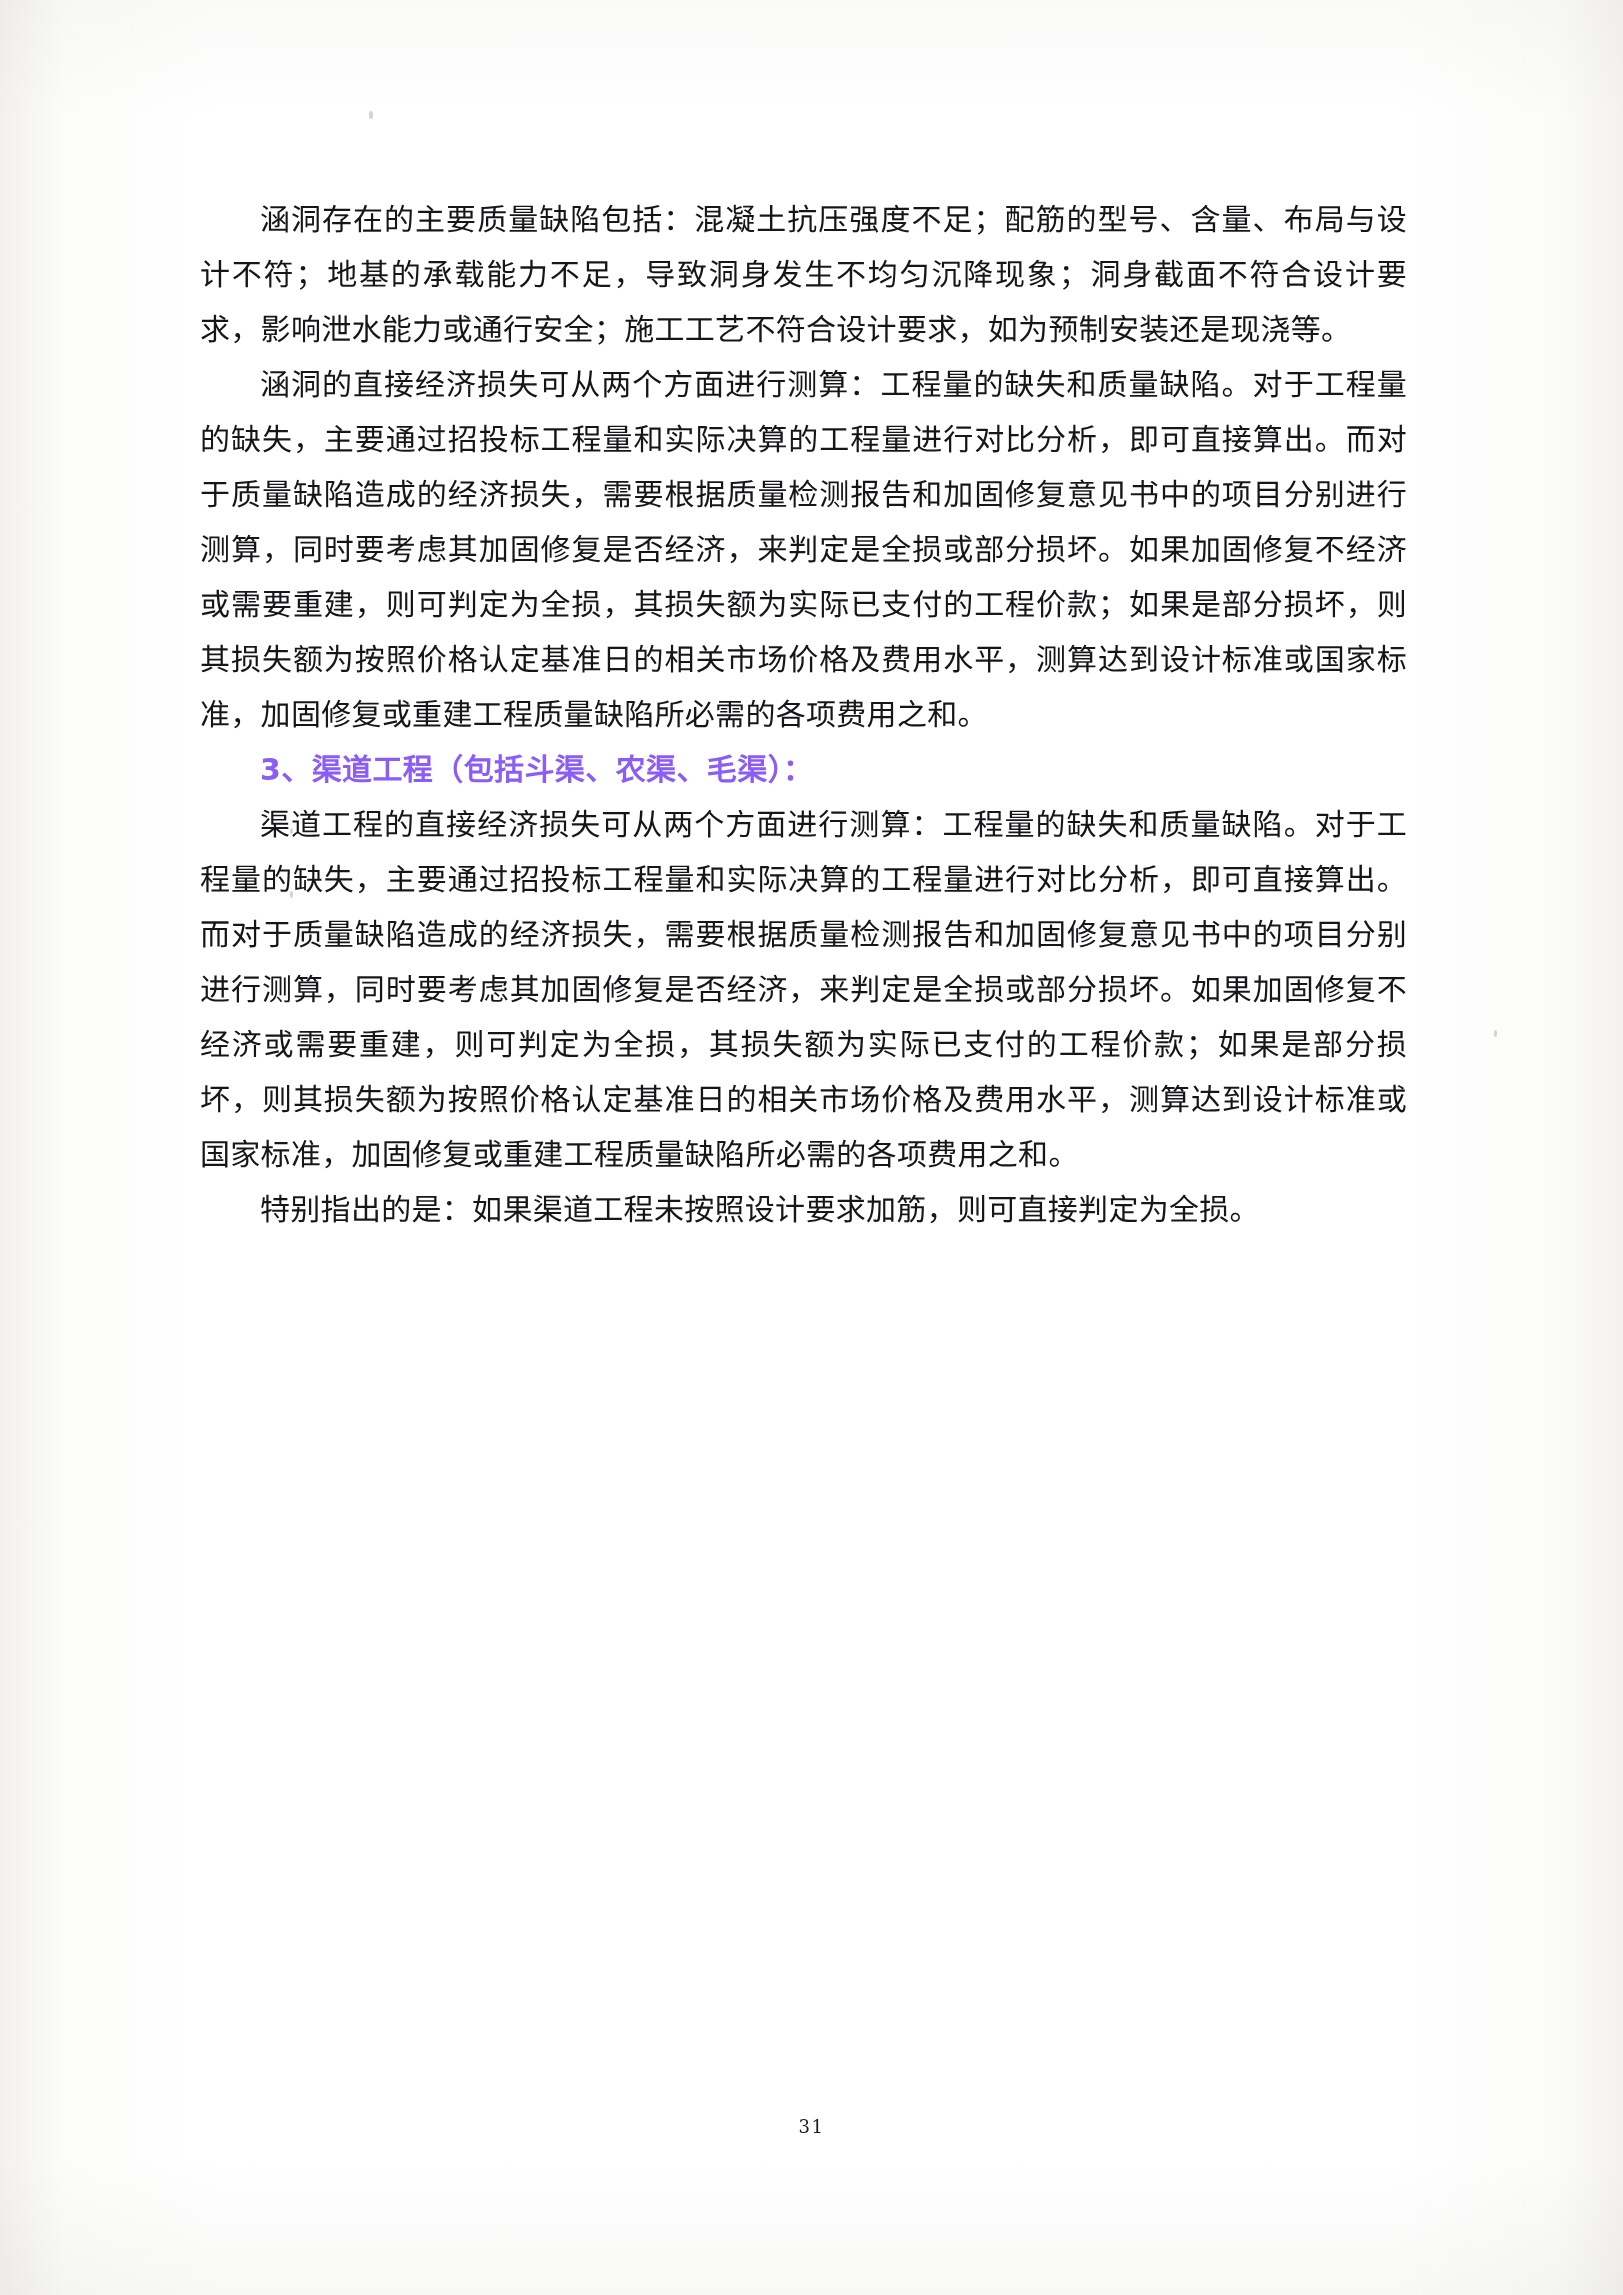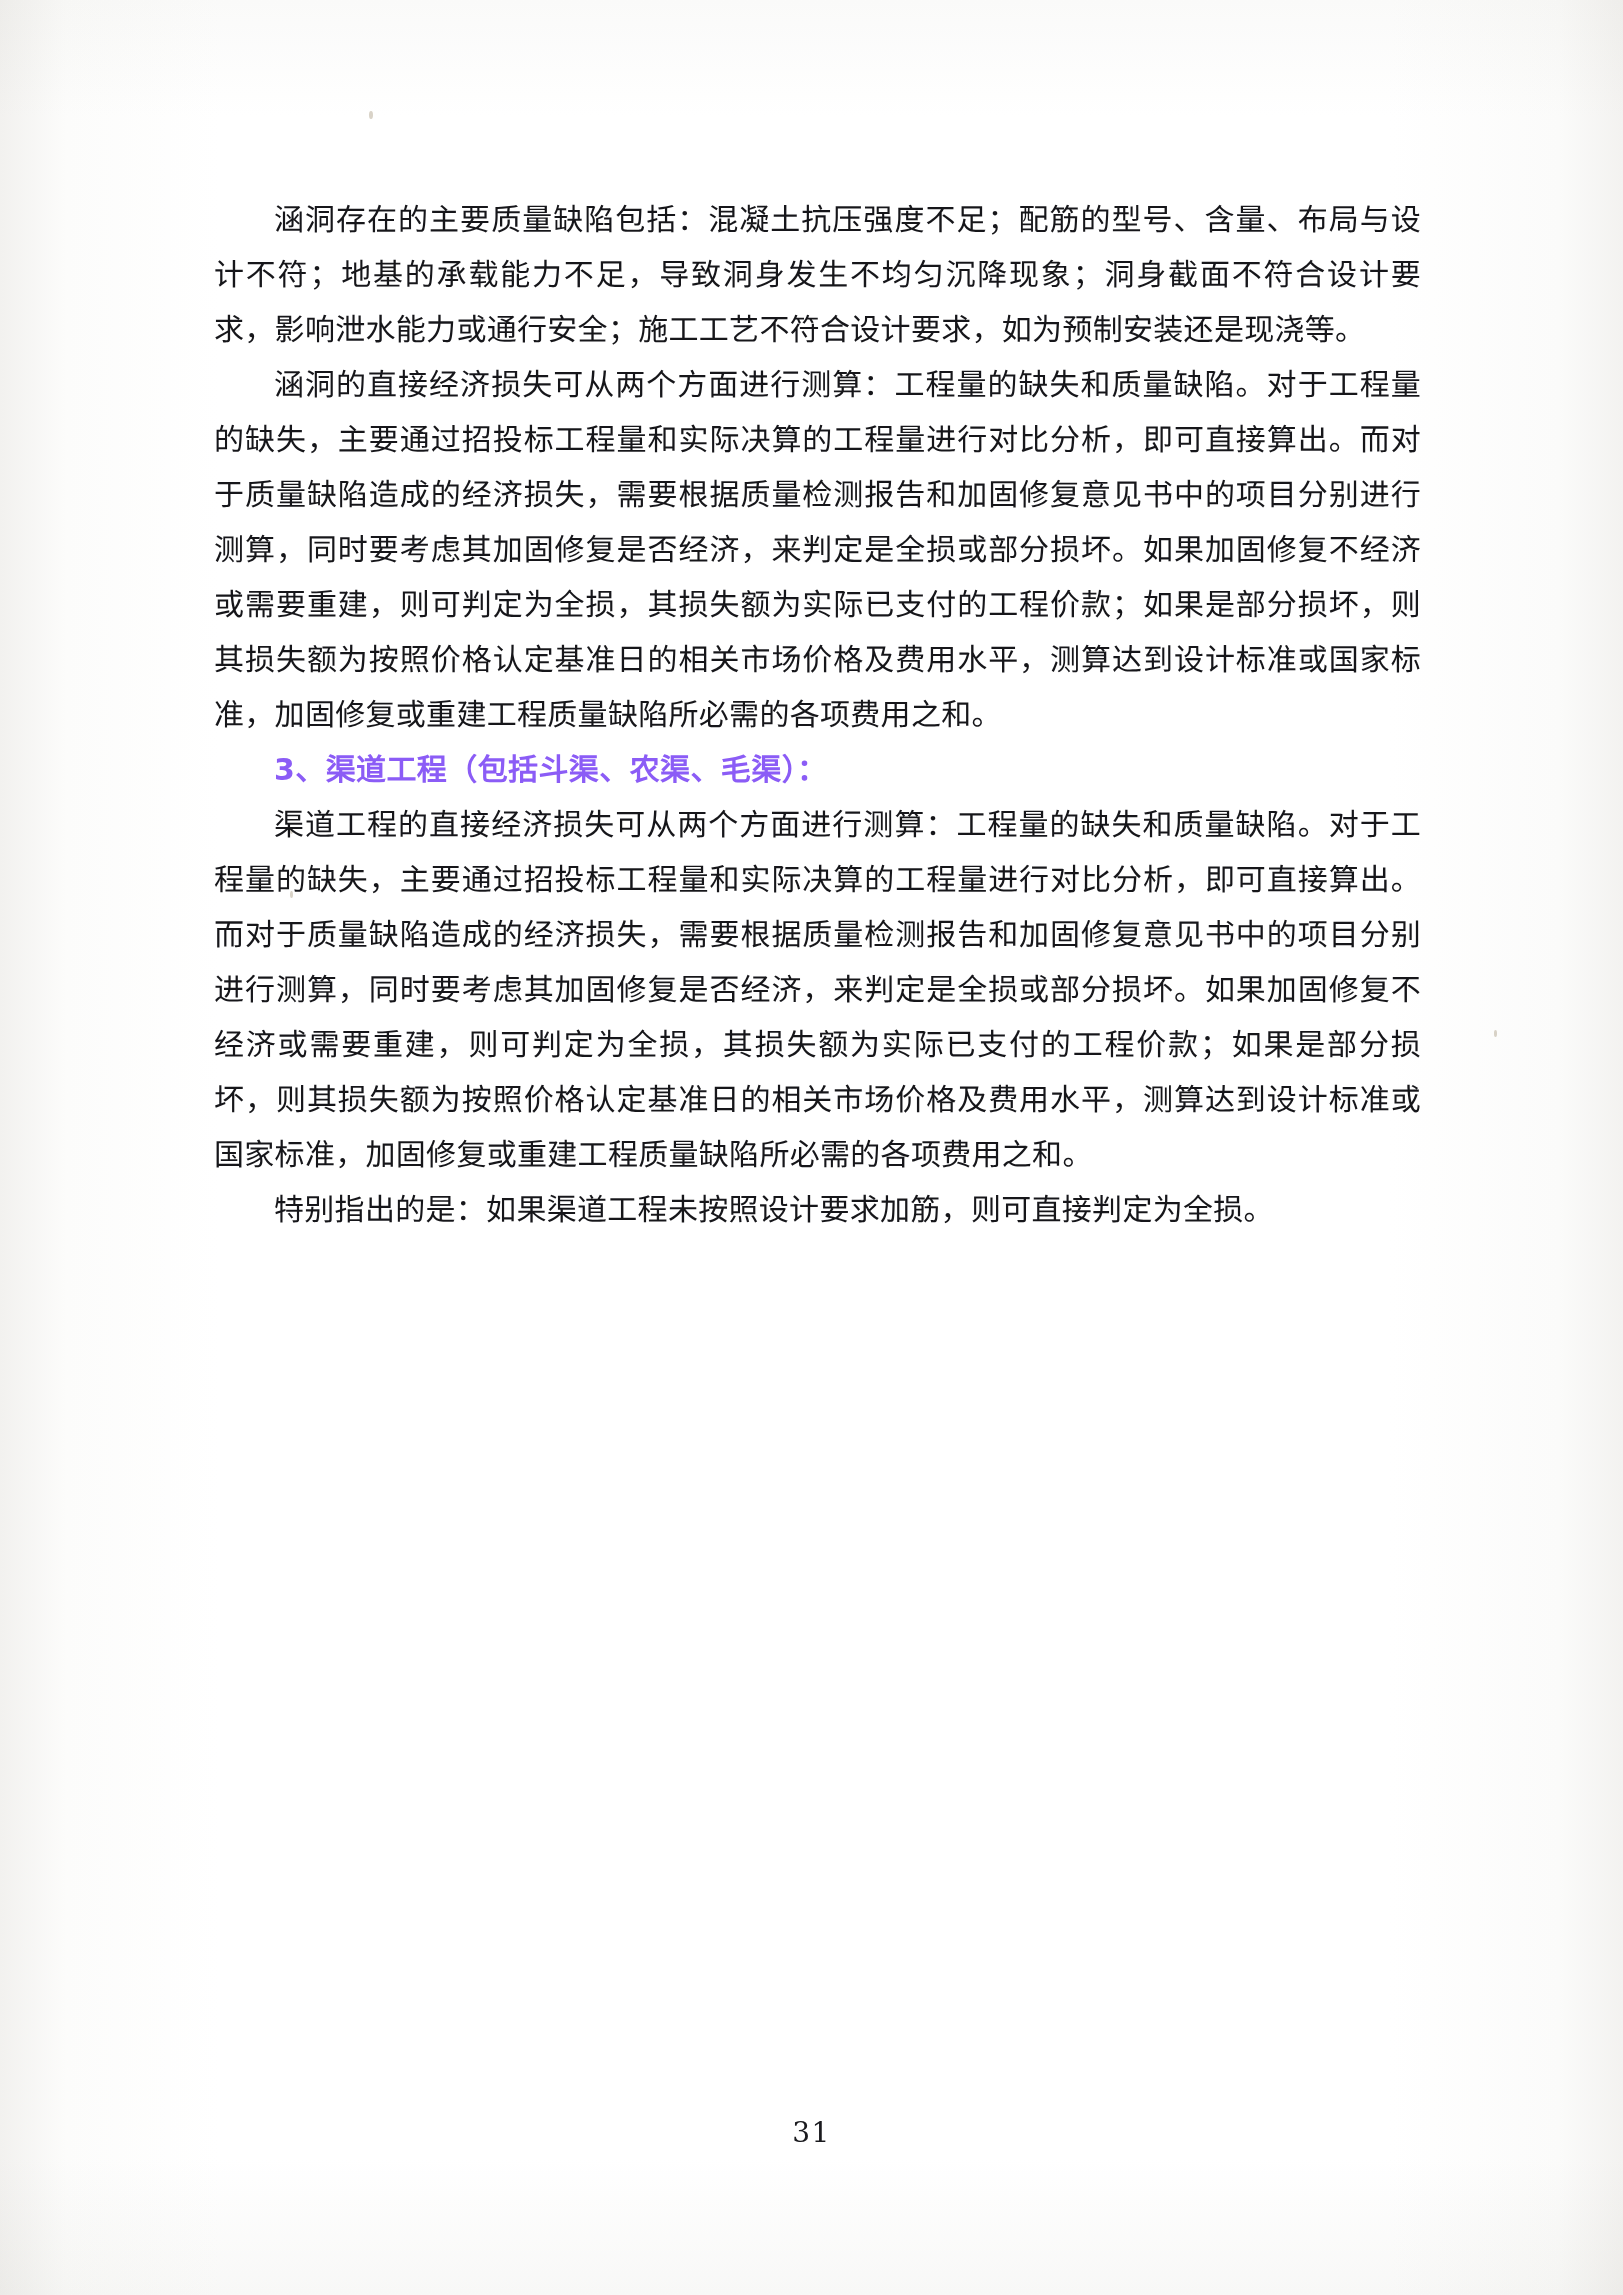--- a/index.html
+++ b/index.html
@@ -24,21 +24,21 @@
     inset: 0;
     background:
       linear-gradient(90deg, #f2f1ef 0px, #fcfcfb 66px, #ffffff 220px, #ffffff 1390px, #fbfbfa 1559px, #f3f2f0 1623px),
       linear-gradient(180deg, #fafaf9 0px, #ffffff 117px, #ffffff 2159px, #f8f8f7 2295px);
     background-blend-mode: multiply;
     pointer-events: none;
   }
 
   .content {
     position: absolute;
-    left: 214px;
+    left: 200px;
     top: 192px;
     width: 1207px;
   }
 
   p.para {
     margin: 0 0 0 0;
     font-family: "DejaVu Serif", "Liberation Serif", serif;
     font-size: 30px;
     line-height: 55px;
     color: #16161a;
@@ -60,21 +60,21 @@
     letter-spacing: 0.4px;
   }
 
   .page-number {
     position: absolute;
     left: 0;
     right: 0;
     top: 2116px;
     text-align: center;
     font-family: "DejaVu Serif", "Liberation Serif", serif;
-    font-size: 28px;
+    font-size: 18px;
     color: #1a1a1e;
     letter-spacing: 1.5px;
   }
 
   
   .speck {
     position: absolute;
     background: #b9ae9a;
     border-radius: 50%;
     opacity: 0.55;

